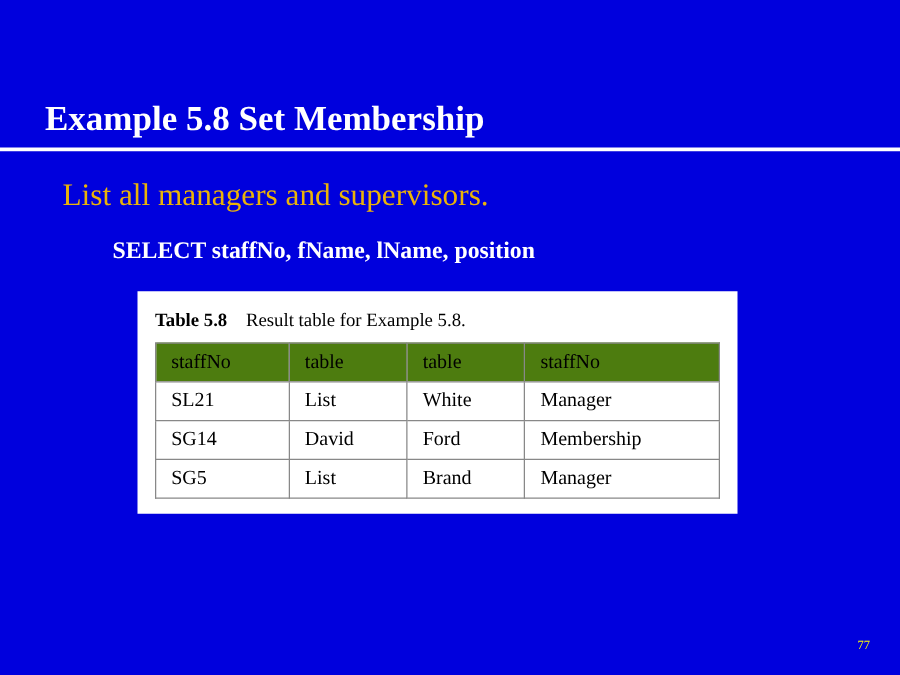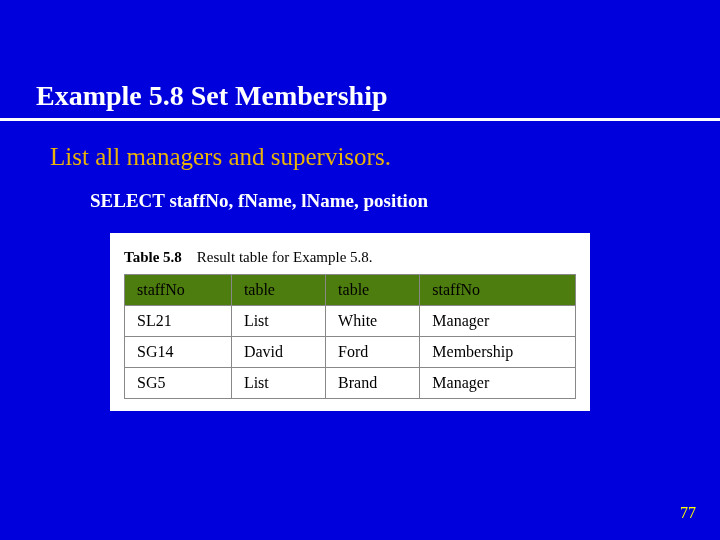--- a/index.html
+++ b/index.html
@@ -71,21 +71,21 @@
   }
   th {
     font-weight: normal;
     background: #4d7c0f;
   }
   .page-num {
     position: absolute;
     right: 24px;
     bottom: 18px;
     color: #ffff00;
-    font-size: 16px;
+    font-size: 10px;
   }
 </style>
 </head>
 <body>
 
 <div class="slide">
 
   <div class="title">Example 5.8  Set Membership</div>
   <hr class="title-rule">
 

